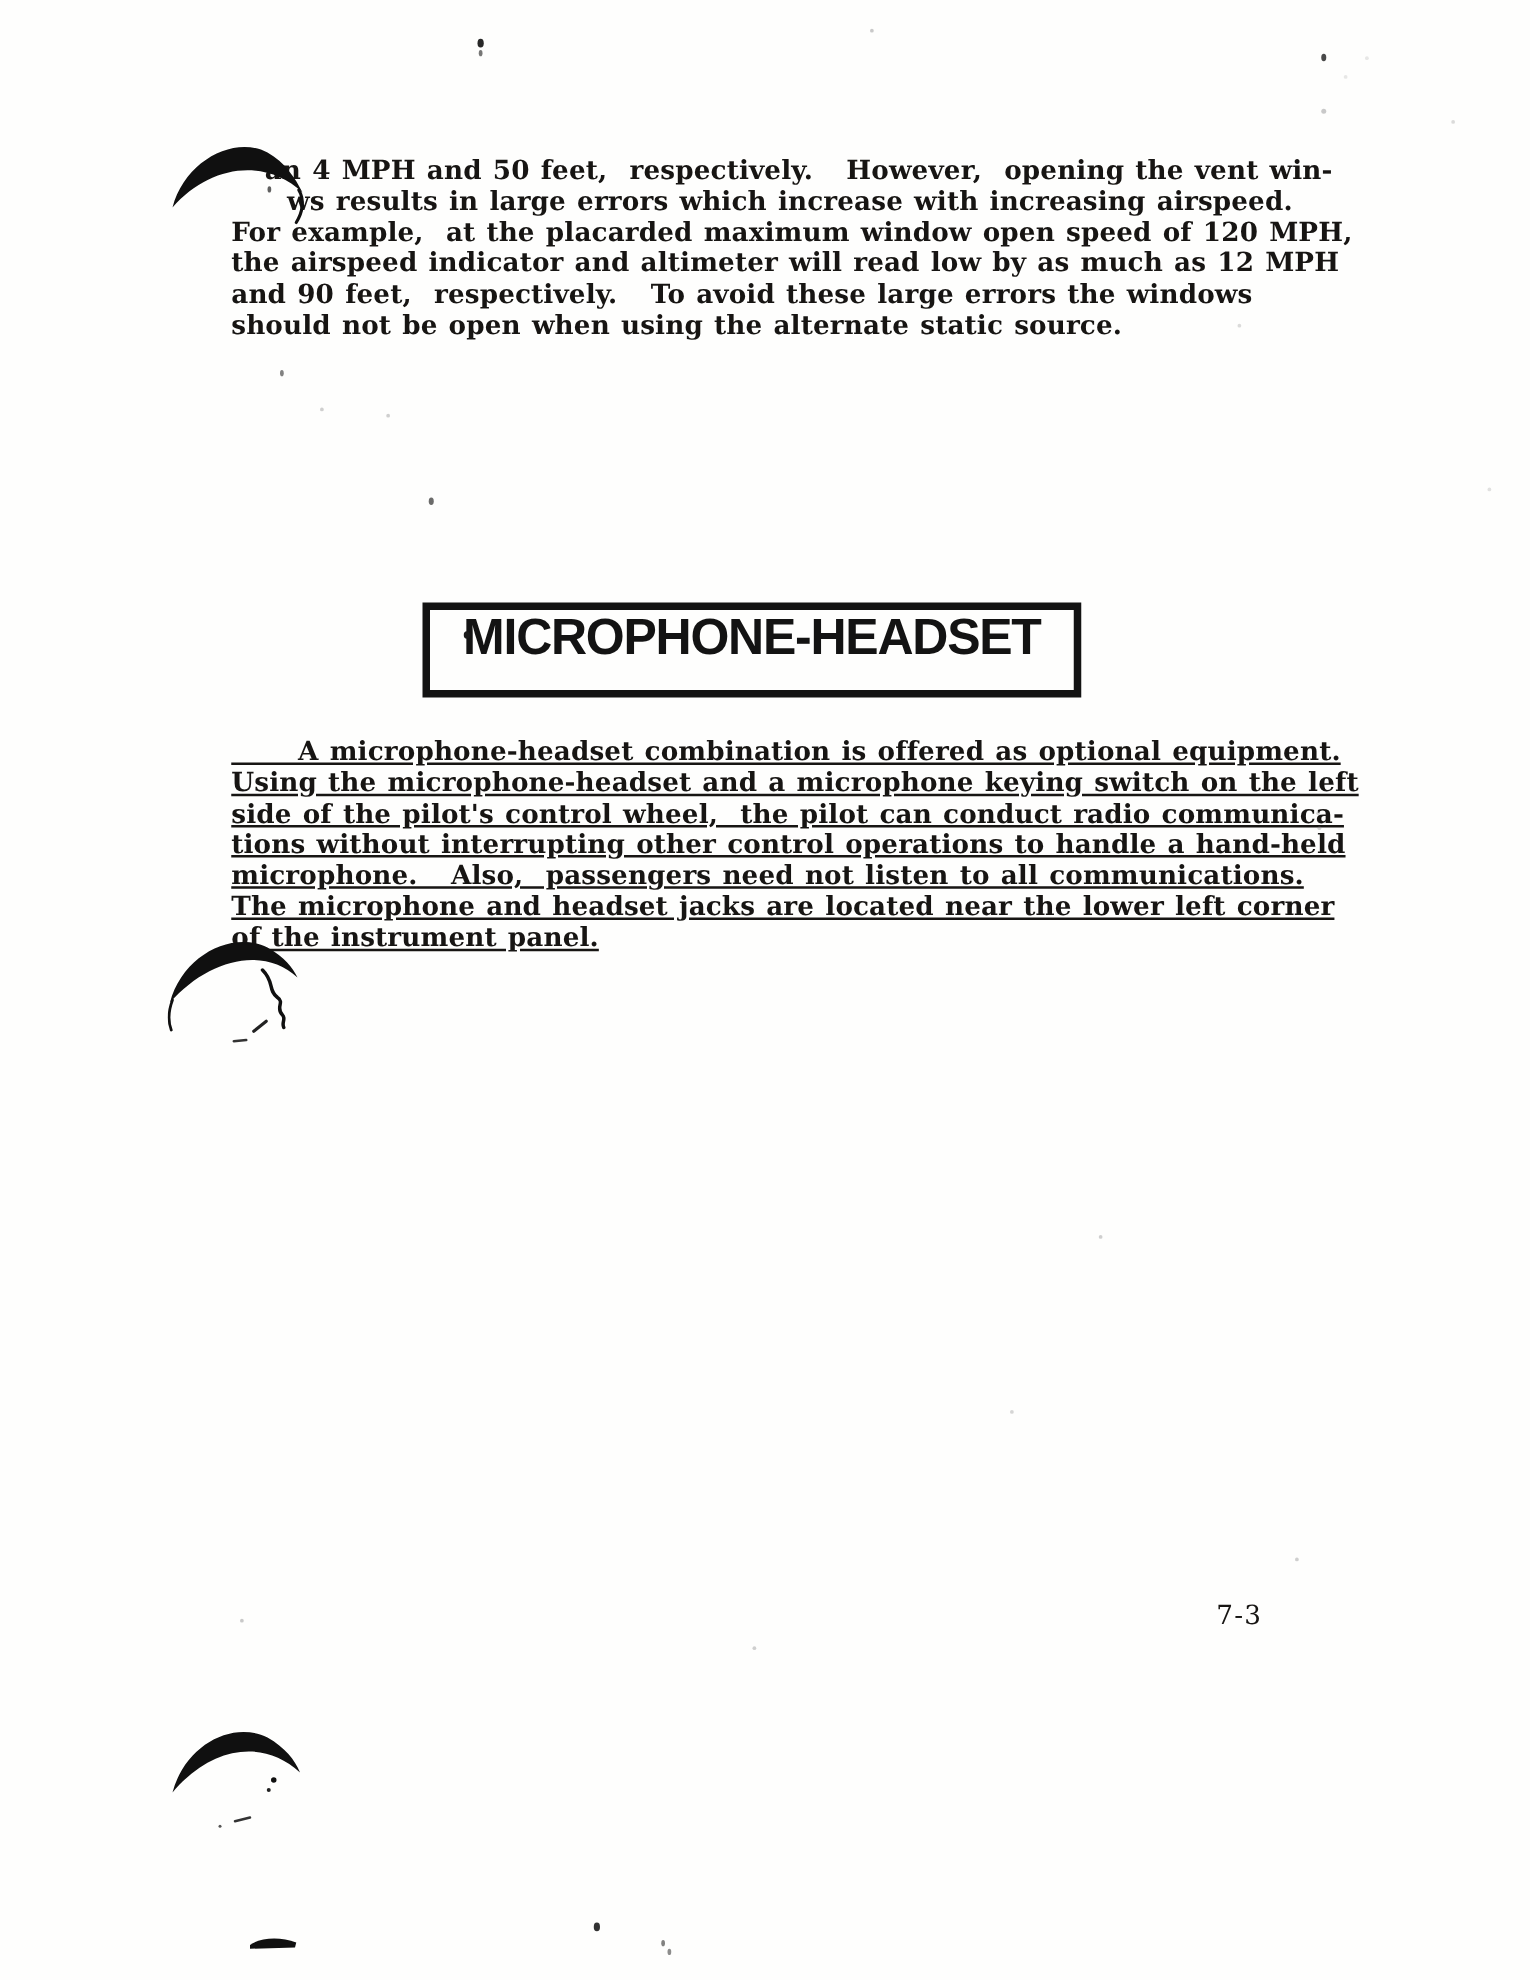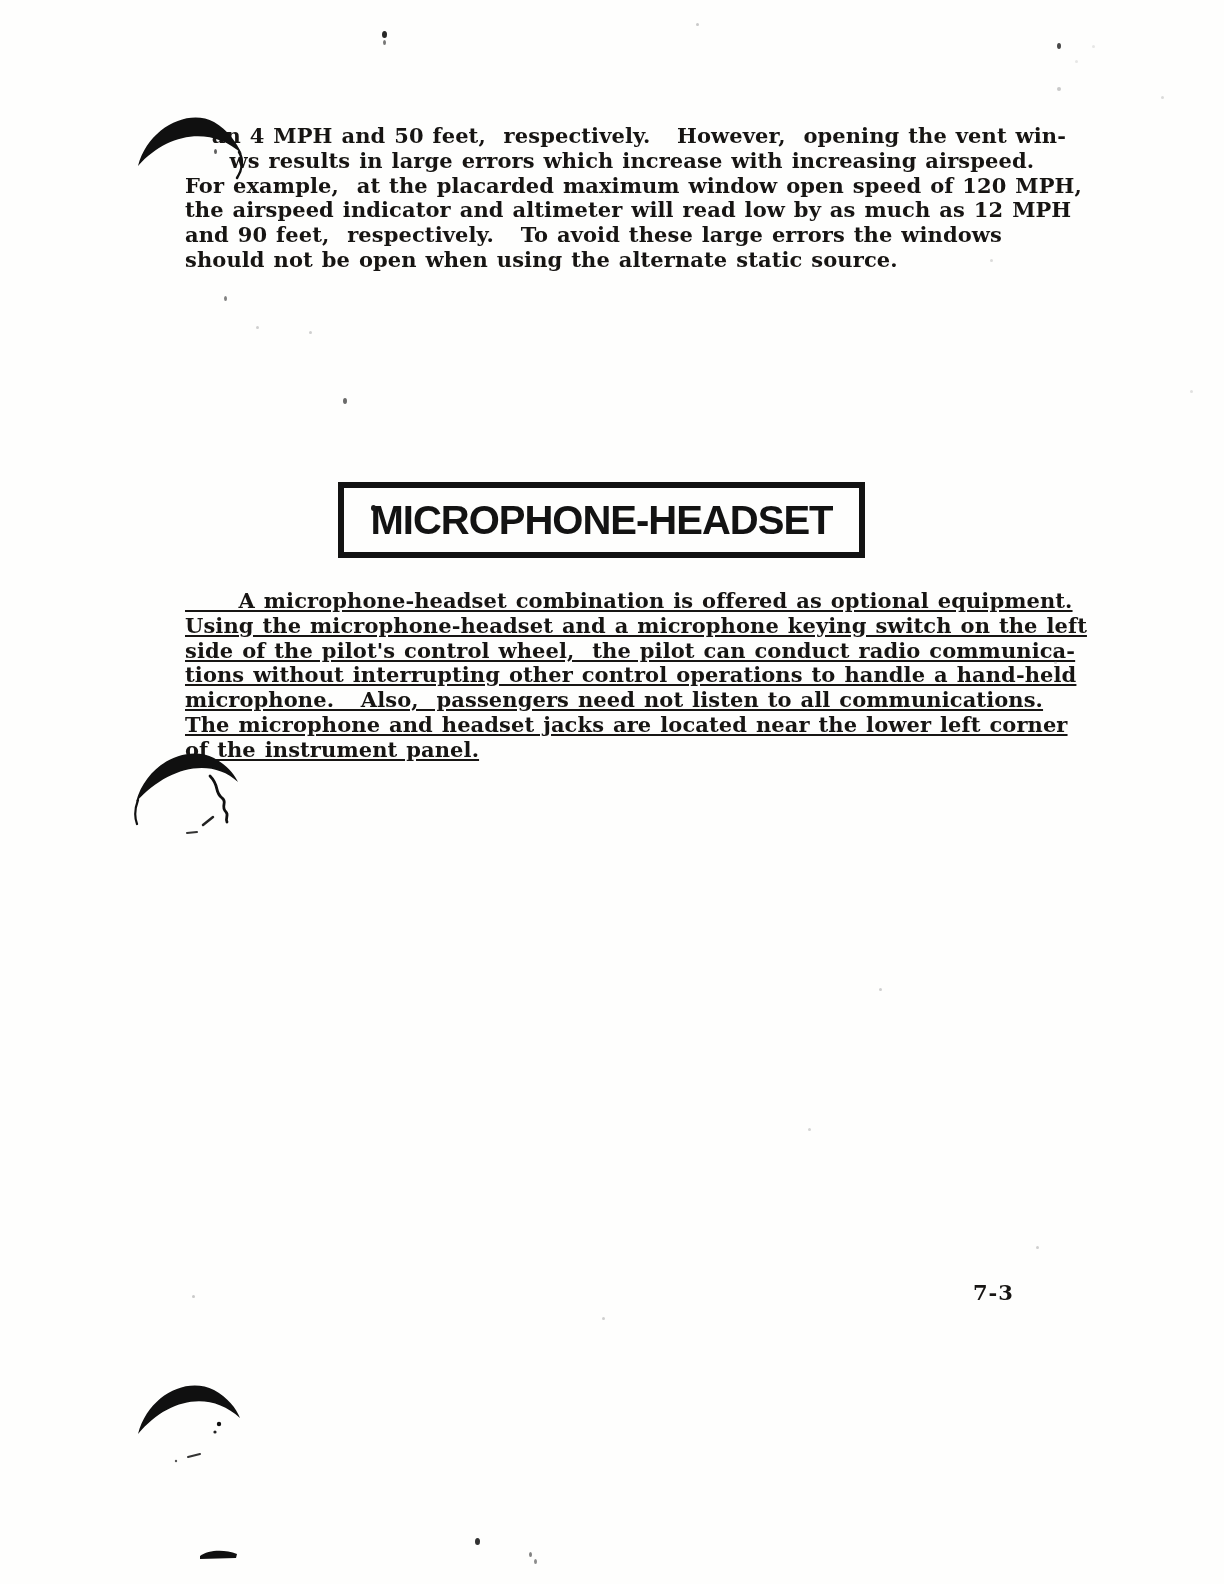--- a/index.html
+++ b/index.html
@@ -25,21 +25,20 @@
   #para1 { left: 185px; top: 124px; }
   #para2 { left: 185px; top: 589px; text-decoration: underline; }
   .heading-box {
     position: absolute;
     left: 338px;
     top: 482px;
     width: 515px;
     height: 64px;
     border: 6px solid #131313;
     display: flex;
-    align-items: center;
     justify-content: center;
     background: #fefefd;
   }
   .heading-text {
     font-family: "Liberation Sans", sans-serif;
     font-weight: bold;
     font-size: 40px;
     letter-spacing: -1px;
     color: #131313;
     transform: scaleY(1.02);
@@ -51,21 +50,21 @@
     width: 5px;
     height: 6px;
     border-radius: 50%;
     background: #1a1a1a;
   }
   .pagenum {
     position: absolute;
     left: 973px;
     top: 1280px;
     font-family: "DejaVu Serif", serif;
-    font-weight: bold;
+    font-weight: normal;
     font-size: 21px;
     letter-spacing: 1px;
     color: #171513;
   }
   .artifact { position: absolute; }
   .speck { position: absolute; border-radius: 50%; background: #8a8a8a; }
 </style>
 </head>
 <body>
 

